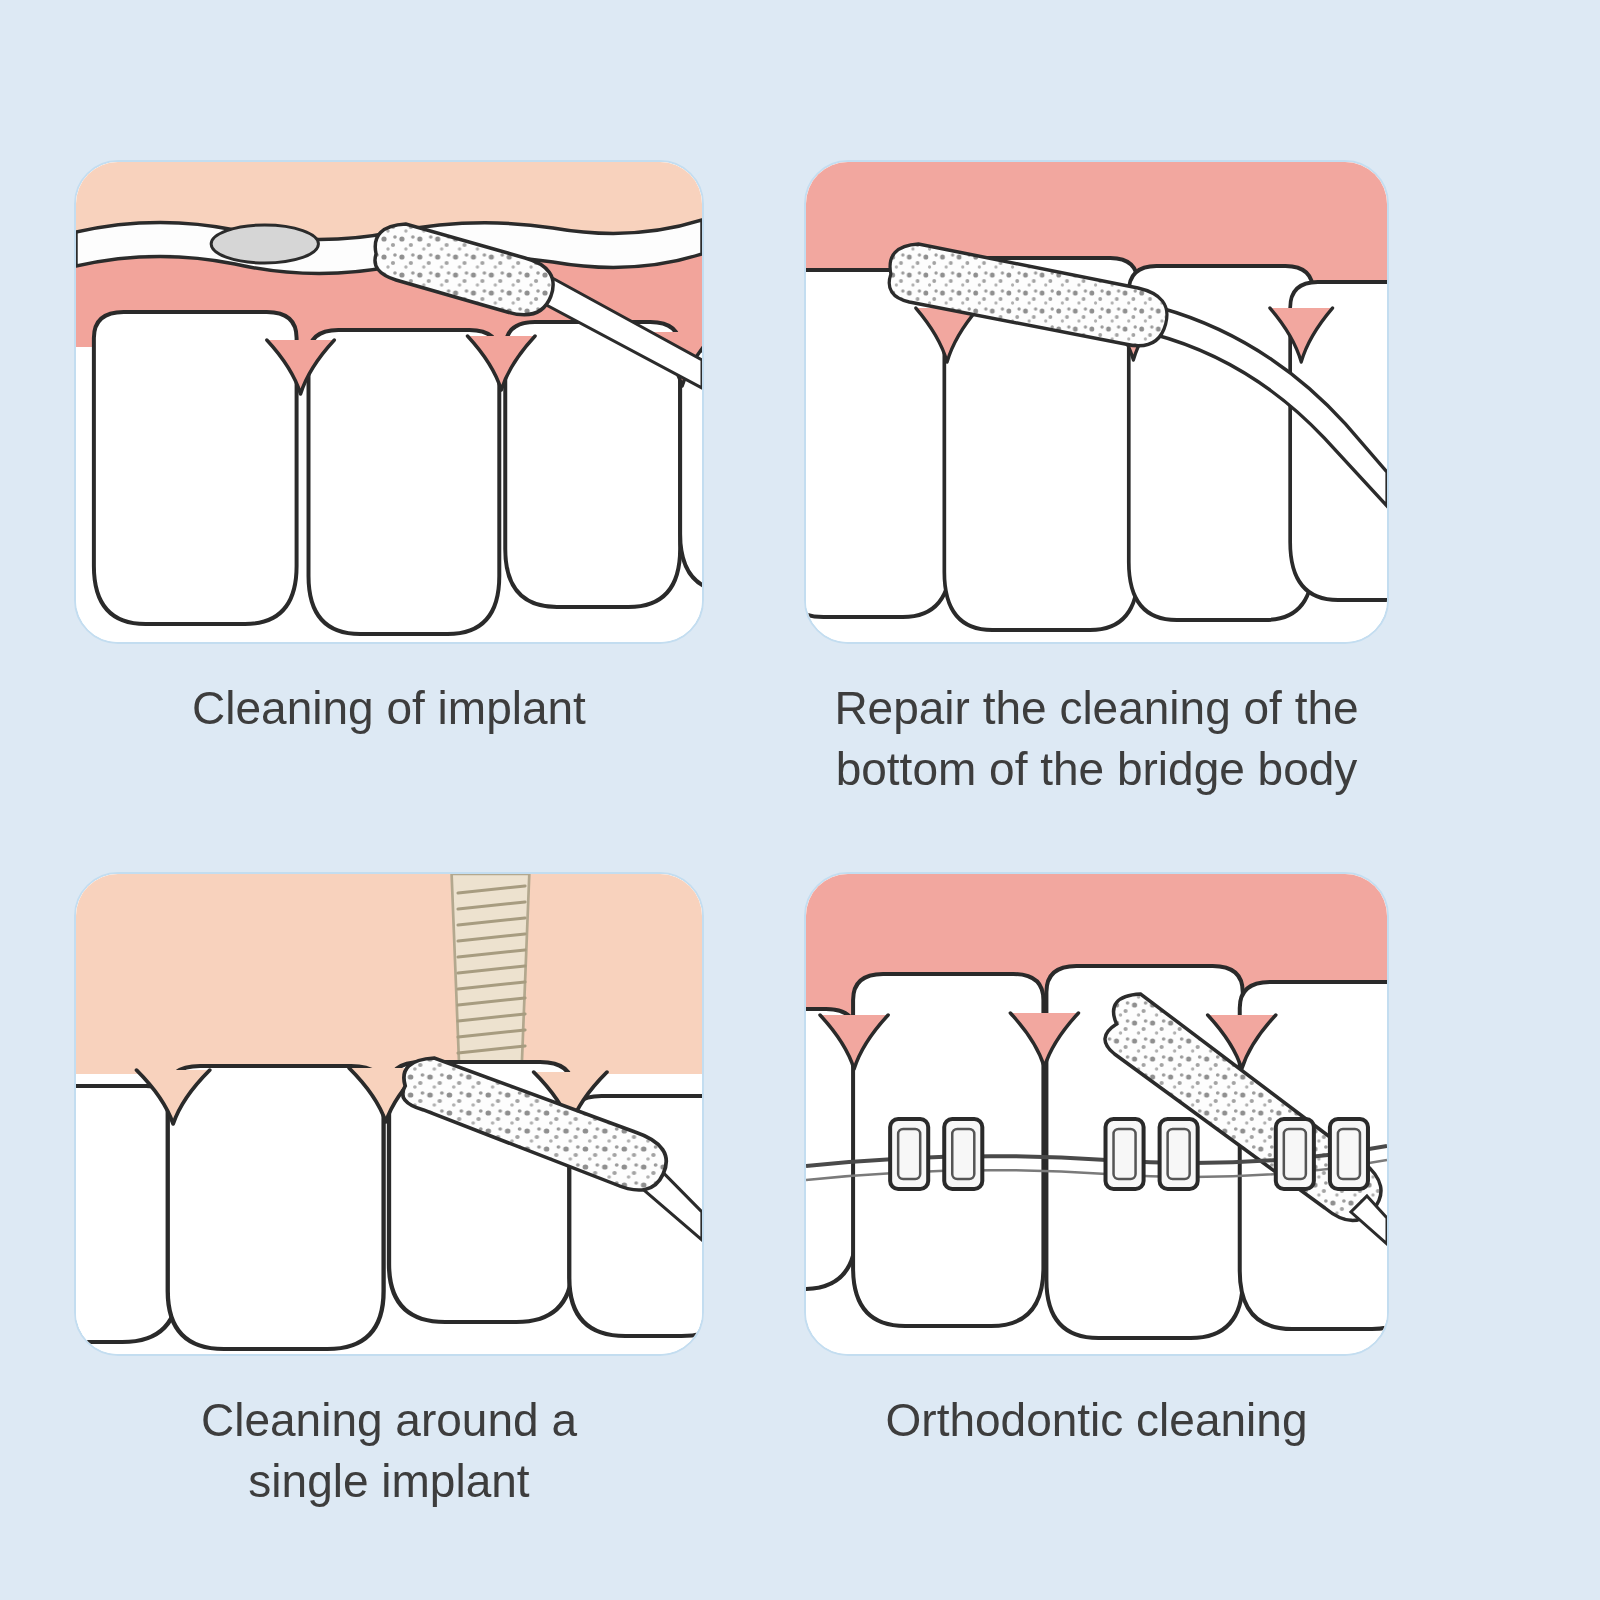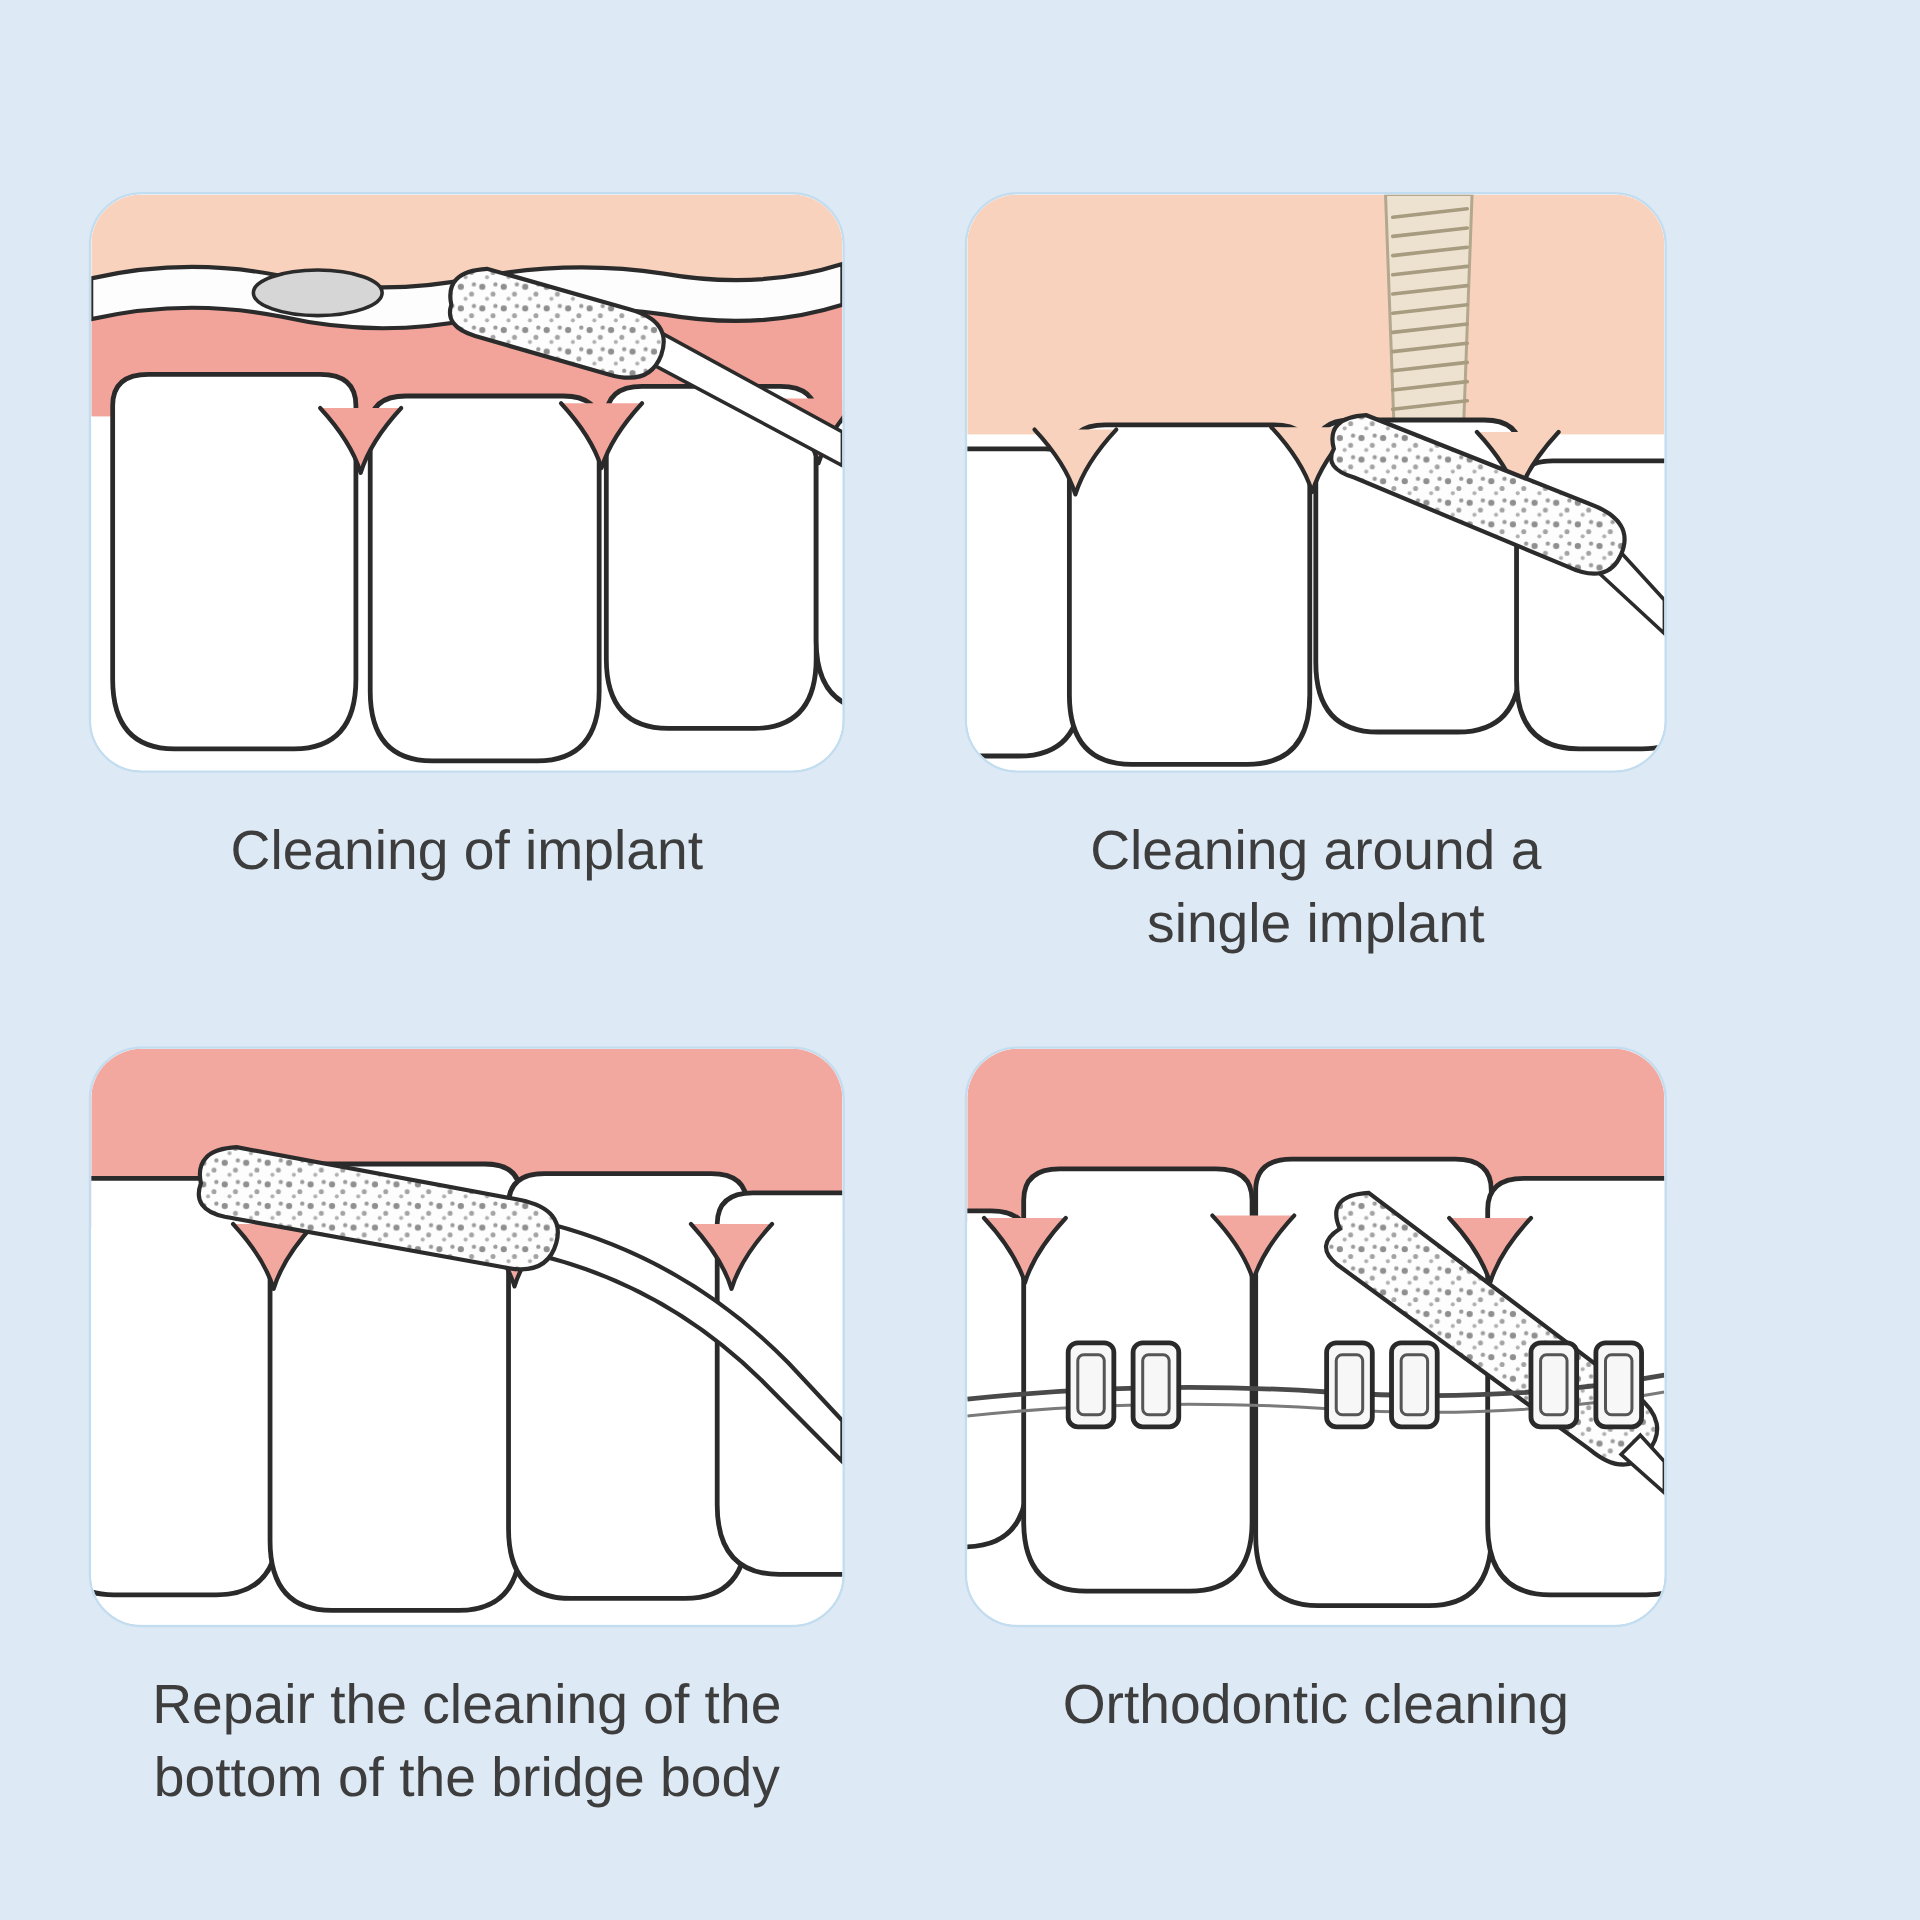--- a/index.html
+++ b/index.html
@@ -74,20 +74,44 @@
         <path d="M302 92 Q296 64 332 62 L452 96 Q488 106 478 134 Q468 160 434 150 L322 118 Q296 110 302 92 Z" fill="url(#flossdots)" stroke="#2b2b2b" stroke-width="3.5"></path>
       </svg>
     </div>
     <figcaption class="cap">
       <div>Cleaning of implant</div>
     </figcaption>
   </figure>
 
   <figure class="cell">
     <div class="art">
+      <svg viewBox="0 0 630 480" preserveAspectRatio="none">
+        <rect width="630" height="480" fill="#ffffff"></rect>
+        <rect x="0" y="0" width="630" height="150" fill="#f2a79f"></rect>
+        <g>
+            <path d="M-33 134 Q-33 108 -3 108 L127 108 Q157 108 157 134 L157 397 Q157 455 105 455 L19 455 Q-33 455 -33 397 Z" fill="#ffffff" stroke="#2a2a2a" stroke-width="4" stroke-linejoin="round" stroke-linecap="round"></path>
+            <path d="M150 122 Q150 96 180 96 L330 96 Q360 96 360 122 L360 410 Q360 468 308 468 L202 468 Q150 468 150 410 Z" fill="#ffffff" stroke="#2a2a2a" stroke-width="4" stroke-linejoin="round" stroke-linecap="round"></path>
+            <path d="M350 130 Q350 104 380 104 L520 104 Q550 104 550 130 L550 400 Q550 458 498 458 L402 458 Q350 458 350 400 Z" fill="#ffffff" stroke="#2a2a2a" stroke-width="4" stroke-linejoin="round" stroke-linecap="round"></path>
+            <path d="M525 146 Q525 120 555 120 L665 120 Q695 120 695 146 L695 380 Q695 438 643 438 L577 438 Q525 438 525 380 Z" fill="#ffffff" stroke="#2a2a2a" stroke-width="4" stroke-linejoin="round" stroke-linecap="round"></path>
+            <path d="M119 146 Q145 174 153 200 Q161 174 187 146" fill="#f2a79f" stroke="#2a2a2a" stroke-width="3.5" stroke-linejoin="round" stroke-linecap="round"></path>
+            <path d="M321 144 Q347 172 355 198 Q363 172 389 144" fill="#f2a79f" stroke="#2a2a2a" stroke-width="3.5" stroke-linejoin="round" stroke-linecap="round"></path>
+            <path d="M503 146 Q529 174 537 200 Q545 174 571 146" fill="#f2a79f" stroke="#2a2a2a" stroke-width="3.5" stroke-linejoin="round" stroke-linecap="round"></path>
+          </g>
+        <path d="M385 146 Q500 176 585 262 L630 310 L630 344 L562 276 Q482 198 376 172 Z" fill="#ffffff" stroke="#2b2b2b" stroke-width="3.5"></path>
+        <path d="M92 112 Q86 84 122 82 L360 126 Q398 134 390 162 Q382 190 346 182 L112 140 Q84 134 92 112 Z" fill="url(#flossdots)" stroke="#2b2b2b" stroke-width="3.5"></path>
+      </svg>
+    </div>
+    <figcaption class="cap">
+      <div>Repair the cleaning of the</div>
+      <div>bottom of the bridge body</div>
+    </figcaption>
+  </figure>
+
+  <figure class="cell">
+    <div class="art">
       <svg viewBox="0 0 580 480" preserveAspectRatio="none">
         <rect width="580" height="480" fill="#ffffff"></rect>
         <rect x="0" y="0" width="580" height="200" fill="#f8d2bd"></rect>
         <g>
           <path d="M348 0 L420 0 L413 192 L355 192 Z" fill="#ece3d0" fill-opacity="0.92" stroke="#b3a88e" stroke-width="2.5"></path>
           <g>
               <path d="M354 19 L416 12" fill="none" stroke="#a79c80" stroke-width="3" stroke-linejoin="round" stroke-linecap="round"></path>
               <path d="M354 35 L416 28" fill="none" stroke="#a79c80" stroke-width="3" stroke-linejoin="round" stroke-linecap="round"></path>
               <path d="M354 51 L416 44" fill="none" stroke="#a79c80" stroke-width="3" stroke-linejoin="round" stroke-linecap="round"></path>
               <path d="M354 67 L416 60" fill="none" stroke="#a79c80" stroke-width="3" stroke-linejoin="round" stroke-linecap="round"></path>
@@ -109,44 +133,20 @@
             <path d="M253 194 Q279 222 287 248 Q295 222 321 194" fill="#f8d2bd" stroke="#2a2a2a" stroke-width="3.5" stroke-linejoin="round" stroke-linecap="round"></path>
             <path d="M424 198 Q450 226 458 252 Q466 226 492 198" fill="#f8d2bd" stroke="#2a2a2a" stroke-width="3.5" stroke-linejoin="round" stroke-linecap="round"></path>
           </g>
         <path d="M538 292 L580 338 L580 366 L524 314 Z" fill="#ffffff" stroke="#2b2b2b" stroke-width="3"></path>
         <path d="M305 212 Q298 186 332 184 L518 258 Q556 272 544 300 Q533 326 499 310 L322 236 Q296 228 305 212 Z" fill="url(#flossdots)" stroke="#2b2b2b" stroke-width="3.5"></path>
       </svg>
     </div>
     <figcaption class="cap">
       <div>Cleaning around a</div>
       <div>single implant</div>
-    </figcaption>
-  </figure>
-
-  <figure class="cell">
-    <div class="art">
-      <svg viewBox="0 0 630 480" preserveAspectRatio="none">
-        <rect width="630" height="480" fill="#ffffff"></rect>
-        <rect x="0" y="0" width="630" height="150" fill="#f2a79f"></rect>
-        <g>
-            <path d="M-33 134 Q-33 108 -3 108 L127 108 Q157 108 157 134 L157 397 Q157 455 105 455 L19 455 Q-33 455 -33 397 Z" fill="#ffffff" stroke="#2a2a2a" stroke-width="4" stroke-linejoin="round" stroke-linecap="round"></path>
-            <path d="M150 122 Q150 96 180 96 L330 96 Q360 96 360 122 L360 410 Q360 468 308 468 L202 468 Q150 468 150 410 Z" fill="#ffffff" stroke="#2a2a2a" stroke-width="4" stroke-linejoin="round" stroke-linecap="round"></path>
-            <path d="M350 130 Q350 104 380 104 L520 104 Q550 104 550 130 L550 400 Q550 458 498 458 L402 458 Q350 458 350 400 Z" fill="#ffffff" stroke="#2a2a2a" stroke-width="4" stroke-linejoin="round" stroke-linecap="round"></path>
-            <path d="M525 146 Q525 120 555 120 L665 120 Q695 120 695 146 L695 380 Q695 438 643 438 L577 438 Q525 438 525 380 Z" fill="#ffffff" stroke="#2a2a2a" stroke-width="4" stroke-linejoin="round" stroke-linecap="round"></path>
-            <path d="M119 146 Q145 174 153 200 Q161 174 187 146" fill="#f2a79f" stroke="#2a2a2a" stroke-width="3.5" stroke-linejoin="round" stroke-linecap="round"></path>
-            <path d="M321 144 Q347 172 355 198 Q363 172 389 144" fill="#f2a79f" stroke="#2a2a2a" stroke-width="3.5" stroke-linejoin="round" stroke-linecap="round"></path>
-            <path d="M503 146 Q529 174 537 200 Q545 174 571 146" fill="#f2a79f" stroke="#2a2a2a" stroke-width="3.5" stroke-linejoin="round" stroke-linecap="round"></path>
-          </g>
-        <path d="M385 146 Q500 176 585 262 L630 310 L630 344 L562 276 Q482 198 376 172 Z" fill="#ffffff" stroke="#2b2b2b" stroke-width="3.5"></path>
-        <path d="M92 112 Q86 84 122 82 L360 126 Q398 134 390 162 Q382 190 346 182 L112 140 Q84 134 92 112 Z" fill="url(#flossdots)" stroke="#2b2b2b" stroke-width="3.5"></path>
-      </svg>
-    </div>
-    <figcaption class="cap">
-      <div>Repair the cleaning of the</div>
-      <div>bottom of the bridge body</div>
     </figcaption>
   </figure>
 
   <figure class="cell">
     <div class="art">
       <svg viewBox="0 0 580 480" preserveAspectRatio="none">
         <rect width="580" height="480" fill="#ffffff"></rect>
         <rect x="0" y="0" width="580" height="145" fill="#f2a79f"></rect>
         <g>
             <path d="M-94 161 Q-94 135 -64 135 L20 135 Q50 135 50 161 L50 357 Q50 415 -2 415 L-42 415 Q-94 415 -94 357 Z" fill="#ffffff" stroke="#2a2a2a" stroke-width="4" stroke-linejoin="round" stroke-linecap="round"></path>

